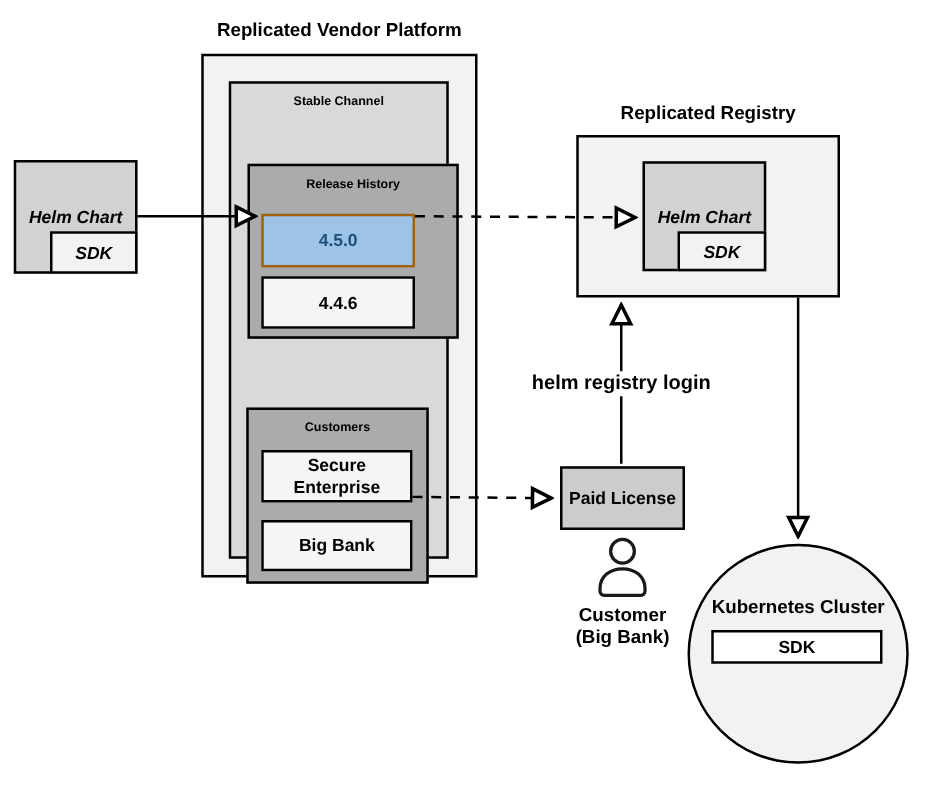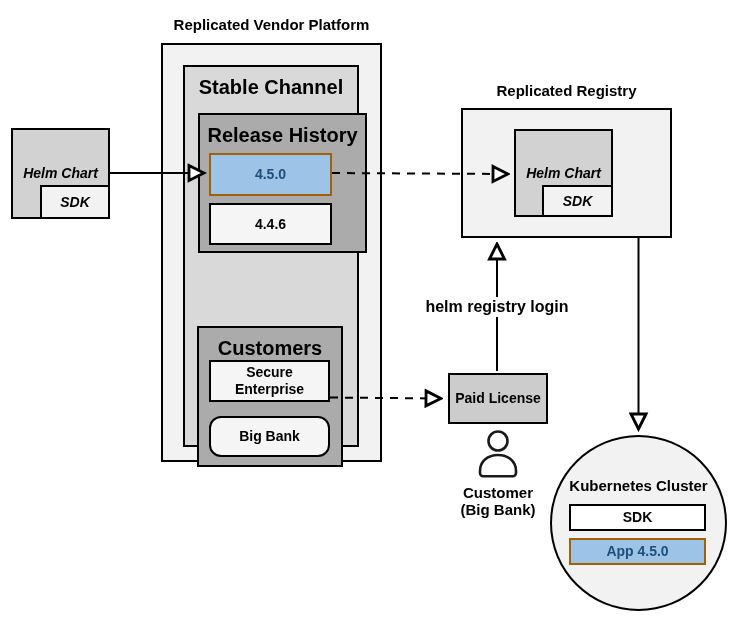--- a/index.html
+++ b/index.html
@@ -3,21 +3,21 @@
 <meta charset="utf-8">
 <style>
   html,body{margin:0;padding:0;background:#ffffff;}
   #canvas{
     position:relative;width:747px;height:634px;background:#ffffff;overflow:hidden;
     font-family:"Liberation Sans",sans-serif;font-weight:bold;color:#000;
   }
   .abs{position:absolute;box-sizing:border-box;}
   .box{border:2px solid #000;}
   .title{font-size:15px;text-align:center;white-space:nowrap;}
-  .toplabel{padding-top:9px;font-size:20px;text-align:center;}
+  .toplabel{padding-top:9px;font-size:10px;text-align:center;}
   .centerlabel{display:flex;align-items:center;justify-content:center;font-size:14px;text-align:center;line-height:17px;}
   .platform{background:#F2F2F2;}
   .channel{background:#D9D9D9;}
   .darkgray{background:#ABABAB;}
   .lightcell{background:#F5F5F5;}
   .midgray{background:#D2D2D2;font-style:italic;}
   .licgray{background:#CCCCCC;}
   .blue{background:#9DC3E6;border:2px solid #a16207;color:#1F4E79;}
   .sdk-badge{position:absolute;right:-2px;bottom:-2px;border:2px solid #000;background:#F2F2F2;
     display:flex;align-items:center;justify-content:center;font-size:14px;}
@@ -35,30 +35,30 @@
 
 <div id="canvas">
 
   <div class="abs title" style="left:161px;top:16px;width:221px;">Replicated Vendor Platform</div>
 
   <div class="abs box platform" style="left:161px;top:43px;width:221px;height:419px;">
 
     <div class="abs box channel" style="left:20px;top:20px;width:176px;height:382px;">
       <div class="toplabel">Stable Channel</div>
 
-      <div class="abs box darkgray" style="left:13px;top:46px;width:169px;height:140px;">
+      <div class="abs box darkgray" style="left:13px;top:64px;width:169px;height:140px;">
         <div class="toplabel">Release History</div>
         <div class="abs blue centerlabel" style="left:9px;top:38px;width:123px;height:43px;">4.5.0</div>
         <div class="abs box lightcell centerlabel" style="left:9px;top:88px;width:123px;height:42px;">4.4.6</div>
       </div>
 
       <div class="abs box darkgray" style="left:12px;top:220px;width:146px;height:141px;margin-top:39px;">
         <div class="toplabel">Customers</div>
         <div class="abs box lightcell centerlabel" style="left:10px;top:32px;width:121px;height:42px;">Secure Enterprise</div>
-        <div class="abs box lightcell centerlabel" style="left:10px;top:88px;width:121px;height:41px;border-radius:12px;">Big Bank</div>
+        <div class="abs box lightcell centerlabel" style="left:10px;top:88px;width:121px;height:41px;">Big Bank</div>
       </div>
     </div>
   </div>
 
   <div class="abs box midgray centerlabel" style="left:11px;top:128px;width:99px;height:91px;">
     <span>Helm Chart</span>
     <div class="sdk-badge" style="width:66px;height:30px;">SDK</div>
   </div>
 
   <div class="abs title" style="left:461px;top:82px;width:211px;">Replicated Registry</div>
@@ -77,21 +77,20 @@
   </svg>
 
   <div class="abs" style="left:438px;top:484px;width:120px;text-align:center;font-size:15px;line-height:17px;">
     <div>Customer</div>
     <div>(Big Bank)</div>
   </div>
 
   <div class="abs box platform circle" style="left:550px;top:435px;width:177px;height:176px;">
     <div class="abs title" style="left:0;right:0;top:40px;font-size:15px;">Kubernetes Cluster</div>
     <div class="abs box centerlabel" style="left:17px;top:67px;width:137px;height:27px;background:#ffffff;">SDK</div>
-    <div class="abs blue centerlabel" style="left:17px;top:101px;width:137px;height:27px;">App 4.5.0</div>
   </div>
 
   <svg class="overlay" width="747" height="634" viewBox="0 0 747 634">
     <defs>
       <marker id="openArrow" viewBox="0 0 12 12" refX="10.5" refY="6" markerWidth="10" markerHeight="10" orient="auto">
         <path d="M1.5 1.5 L10.5 6 L1.5 10.5 Z" fill="#ffffff" stroke="#000000" stroke-width="1.7"></path>
       </marker>
     </defs>
     <line x1="110" y1="173" x2="204" y2="173" stroke="#000" stroke-width="2" marker-end="url(#openArrow)"></line>
     <line x1="332" y1="173" x2="508" y2="174" stroke="#000" stroke-width="2" stroke-dasharray="8 7" marker-end="url(#openArrow)"></line>

